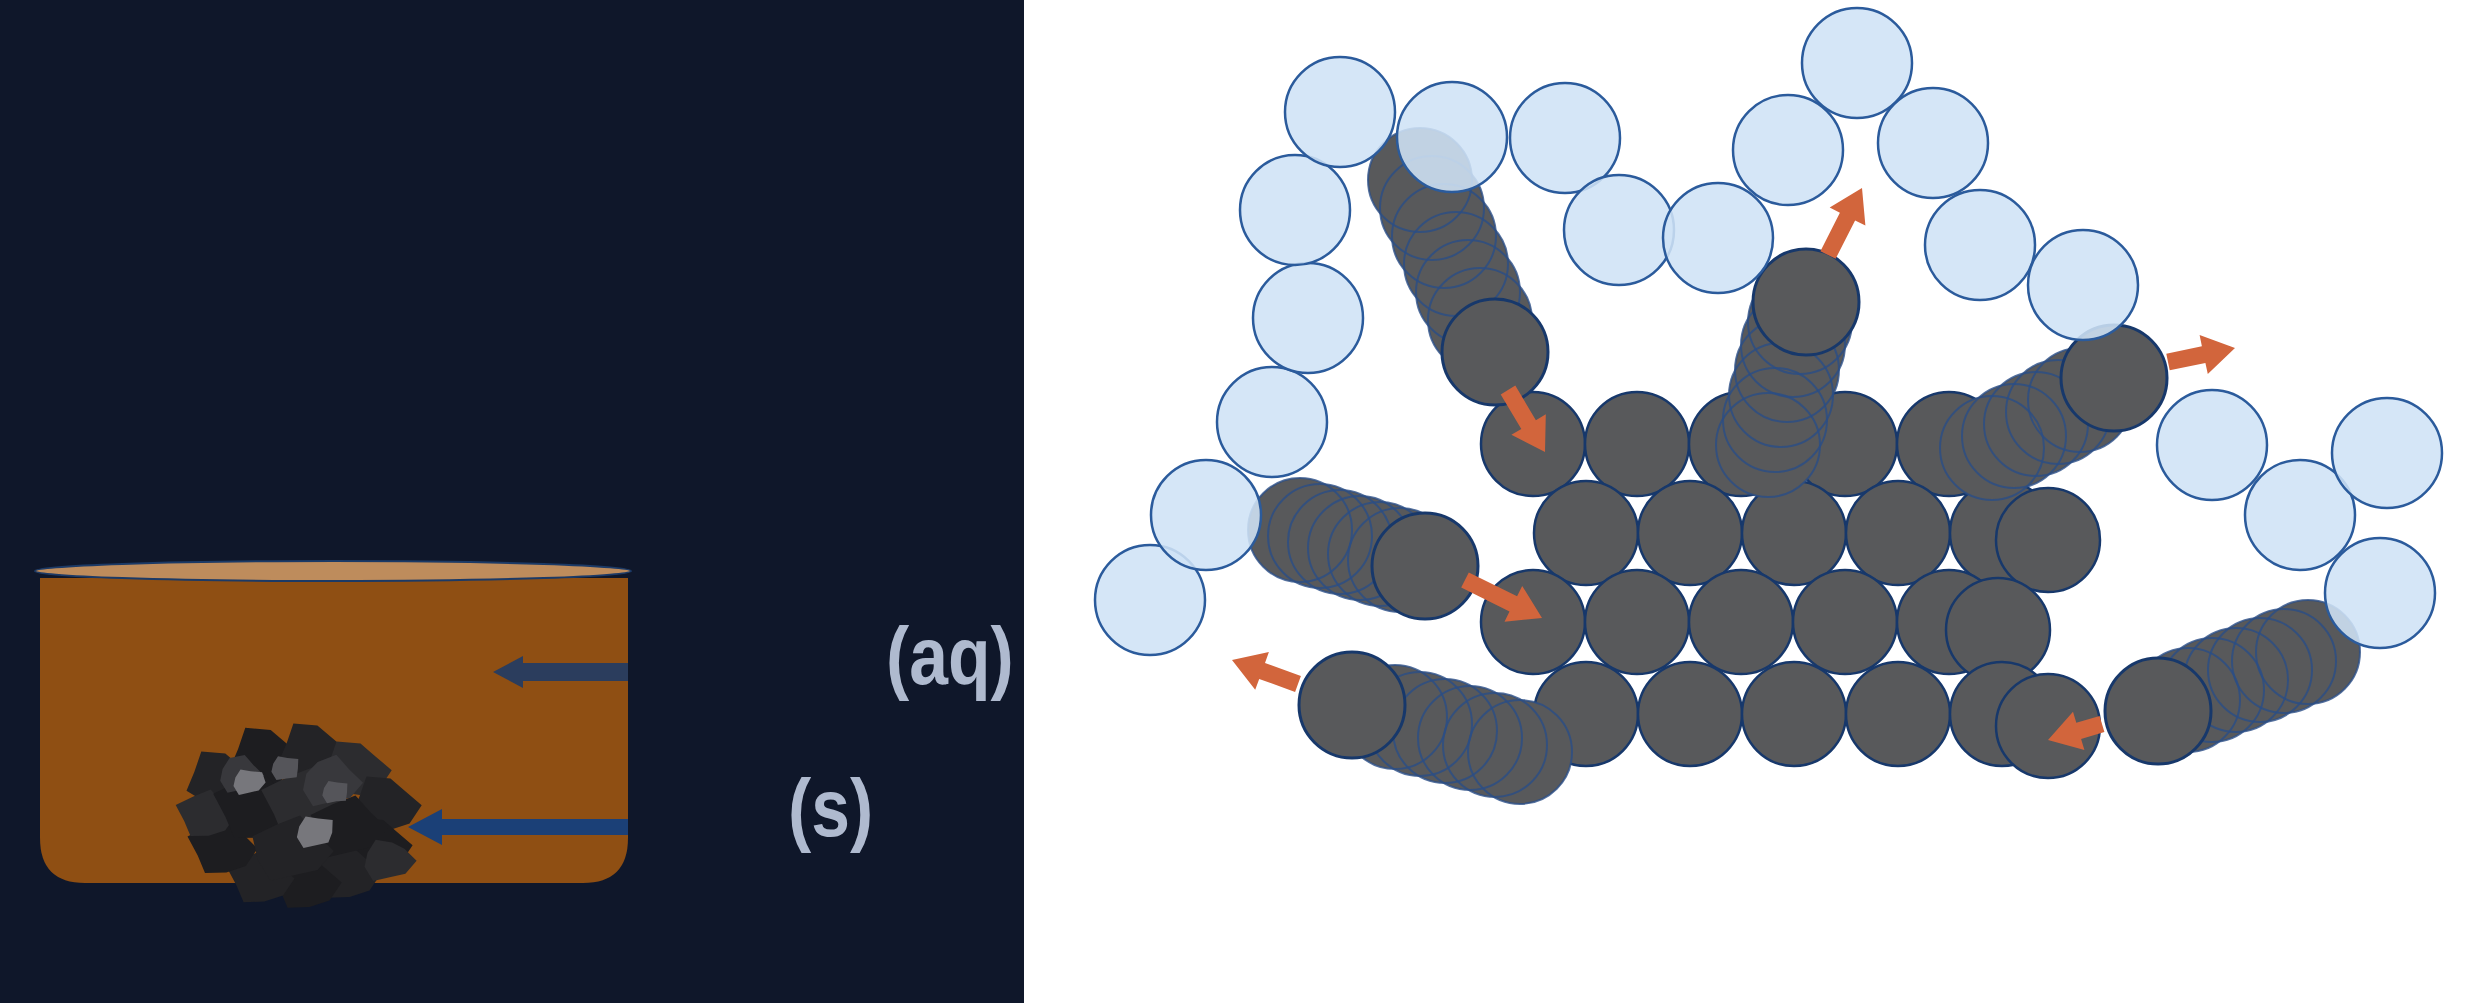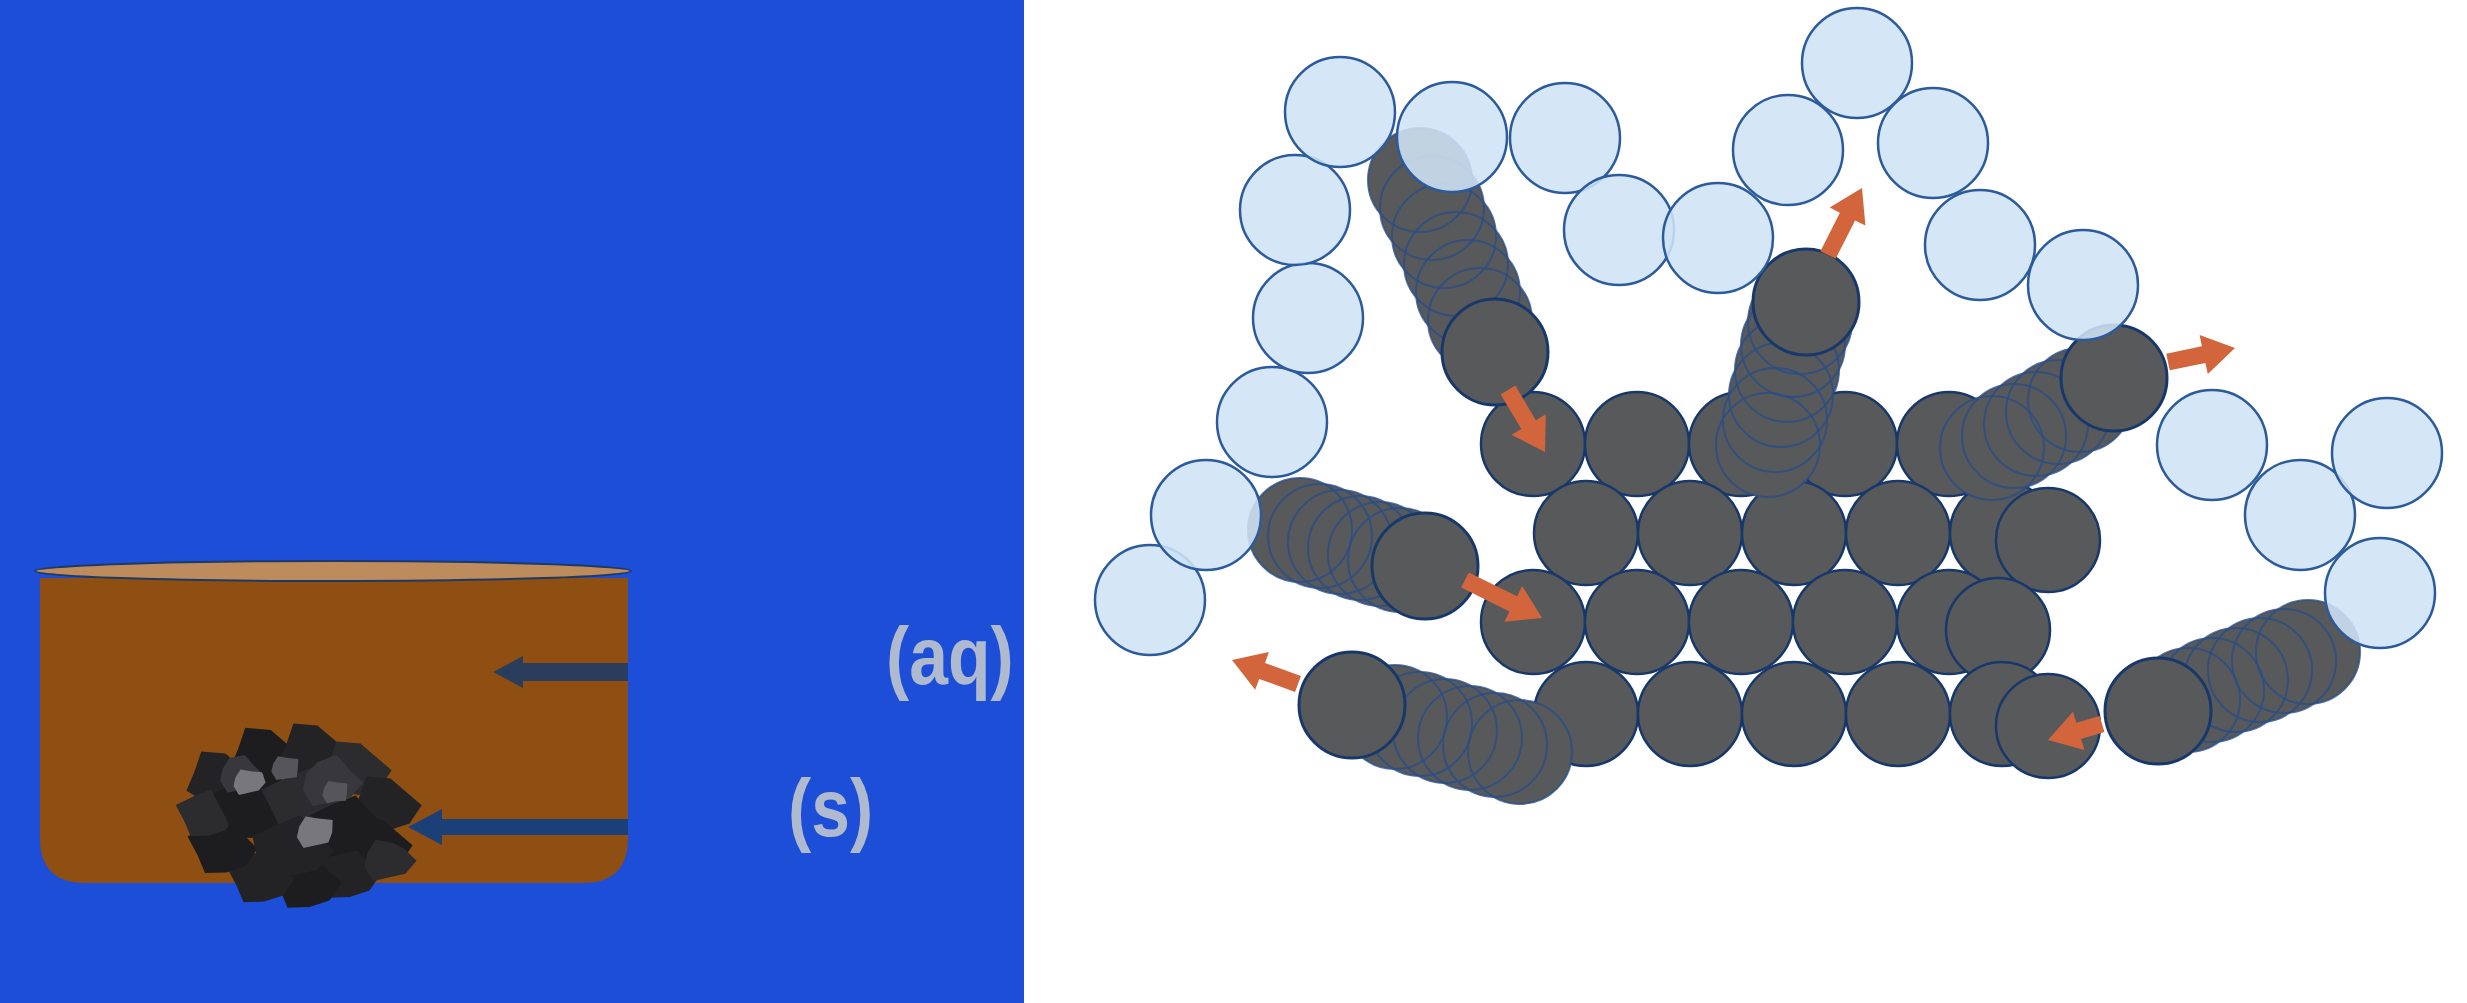--- a/index.html
+++ b/index.html
@@ -16,21 +16,21 @@
     color:#AFBACF;transform:scaleX(0.85);transform-origin:0 0;white-space:nowrap;
   }
   .label-aq{left:886px;top:615px;}
   .label-s{left:788px;top:767px;}
 </style>
 </head>
 <body>
 
 <div class="stage">
 
-  <div class="left-panel" style="background: #1d4ed8;">
+  <div class="left-panel" style="background: #0f172a;">
     <svg id="beaker-svg" width="1024" height="1003" viewBox="0 0 1024 1003">
         <path d="M40 578 L628 578 L628 838 Q628 883 583 883 L85 883 Q40 883 40 838 Z" fill="#8F4F13"></path>
         <ellipse cx="333" cy="571" rx="298" ry="10" fill="#BE8C5C" stroke="#1C3A66" stroke-width="2"></ellipse>
         <polygon points="254.0,780.0 240.3,795.0 226.6,813.0 205.4,802.3 186.5,790.7 194.4,771.8 201.3,751.5 225.3,753.5 239.5,765.6" fill="#232326"></polygon>
         <polygon points="286.5,773.9 271.9,793.0 249.5,781.6 229.5,769.3 238.0,749.3 245.3,727.8 270.7,729.9 285.7,742.8 303.9,758.1" fill="#1D1D20"></polygon>
         <polygon points="318.5,785.0 297.3,774.2 278.4,762.6 286.5,743.7 293.4,723.4 317.4,725.5 331.6,737.6 348.7,752.1 336.7,770.4" fill="#232326"></polygon>
         <polygon points="340.2,792.2 321.4,780.6 329.5,761.7 336.5,741.4 360.5,743.5 374.6,755.7 391.7,770.2 379.6,788.4 359.9,795.1" fill="#2C2C2F"></polygon>
         <polygon points="351.4,815.5 359.5,796.6 366.5,776.4 390.5,778.5 404.7,790.7 421.7,805.2 409.6,823.4 389.8,830.1 367.8,830.8" fill="#232326"></polygon>
         <polygon points="354.0,837.1 360.7,818.0 383.3,820.1 396.5,831.6 412.6,845.3 401.1,862.4 382.5,868.6 361.7,869.3 354.5,852.3" fill="#1D1D20"></polygon>
         <polygon points="326.7,843.3 350.7,845.5 364.7,857.8 381.7,872.4 369.5,890.5 349.7,897.1 327.7,897.7 320.0,879.7 309.4,860.2" fill="#232326"></polygon>

